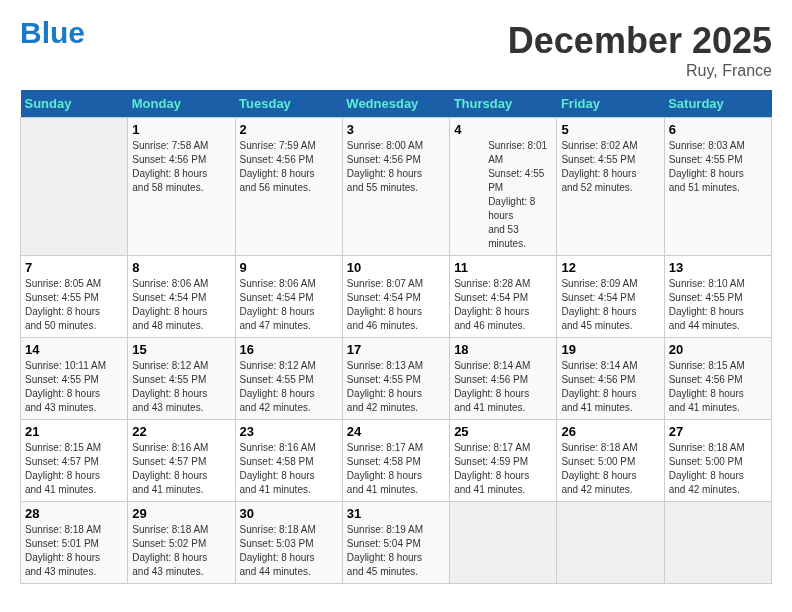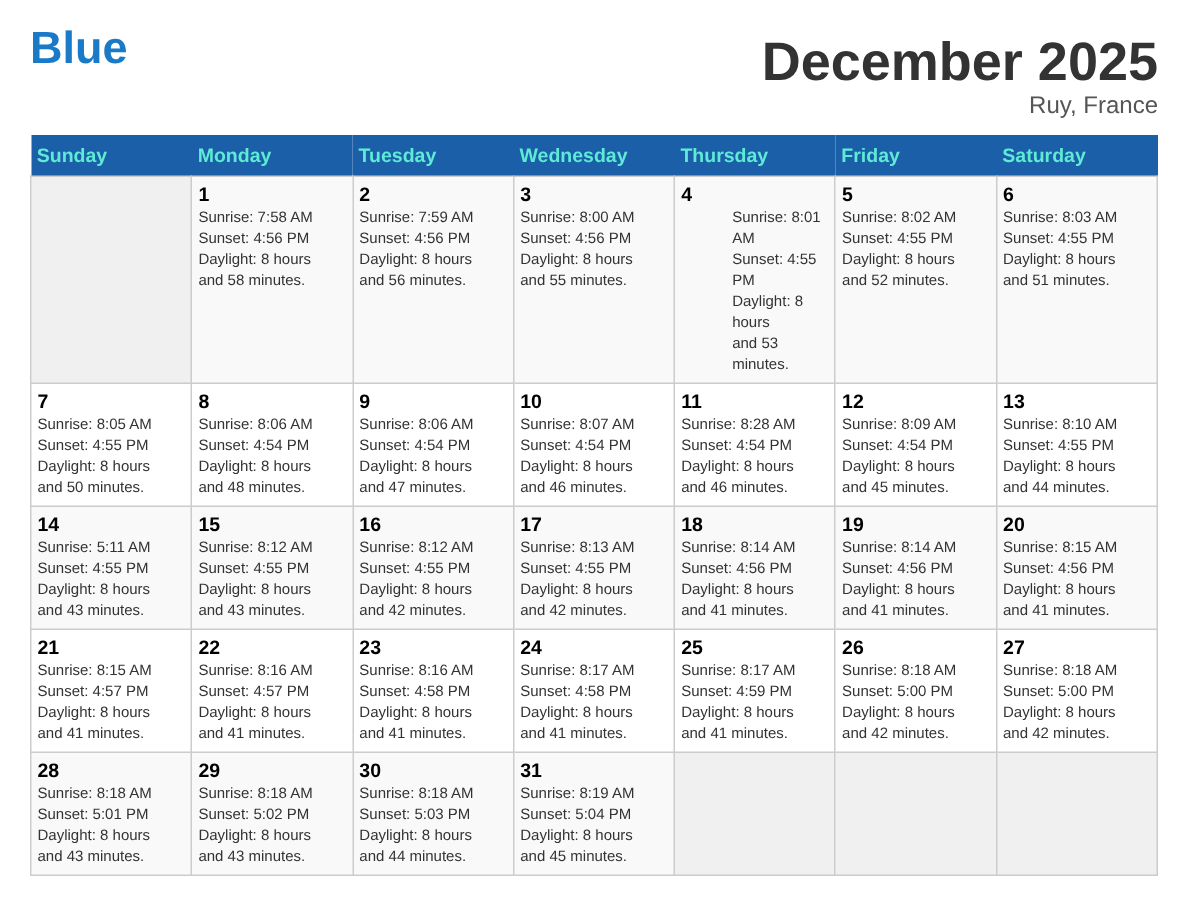--- a/index.html
+++ b/index.html
@@ -195,21 +195,21 @@
           <span class="day-number">13</span>
           <div class="day-info" style="white-space: pre-line;">Sunrise: 8:10 AM
 Sunset: 4:55 PM
 Daylight: 8 hours
 and 44 minutes.</div>
         </td>
       </tr>
       <tr>
         <td>
           <span class="day-number">14</span>
-          <div class="day-info" style="white-space: pre-line;">Sunrise: 5:11 AM
+          <div class="day-info" style="white-space: pre-line;">Sunrise: 10:11 AM
 Sunset: 4:55 PM
 Daylight: 8 hours
 and 43 minutes.</div>
         </td>
         <td>
           <span class="day-number">15</span>
           <div class="day-info" style="white-space: pre-line;">Sunrise: 8:12 AM
 Sunset: 4:55 PM
 Daylight: 8 hours
 and 43 minutes.</div>

